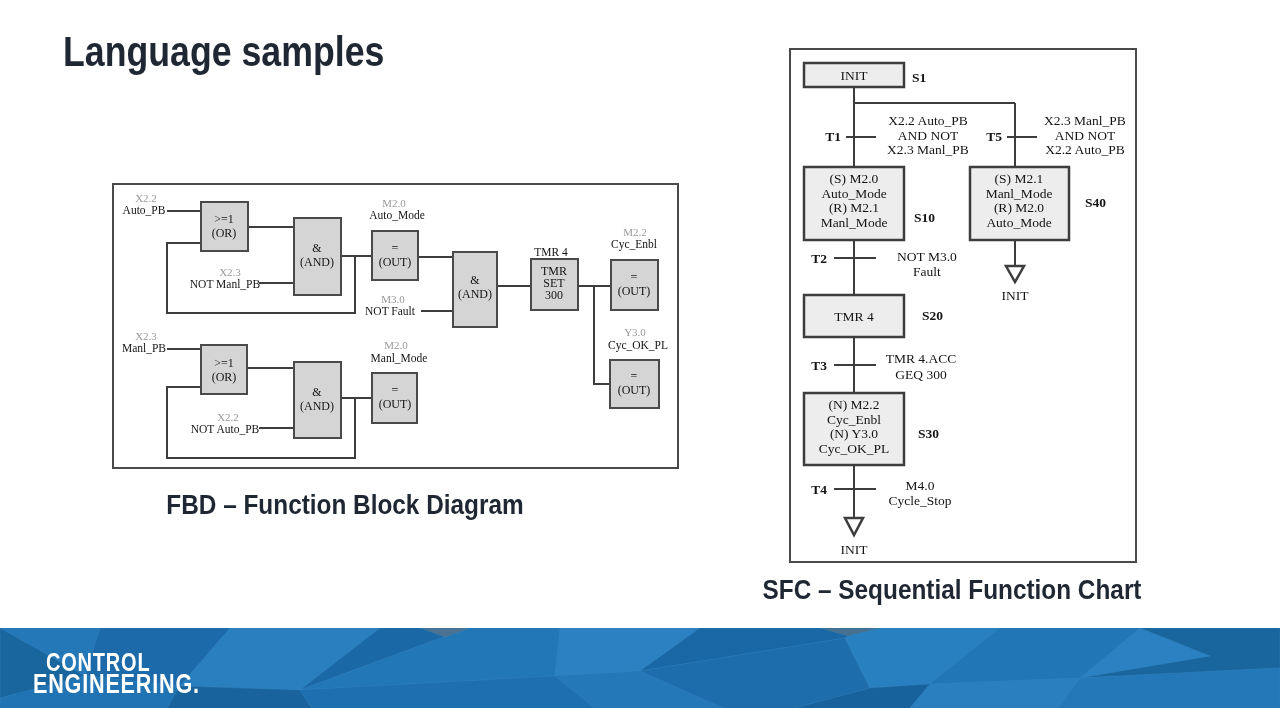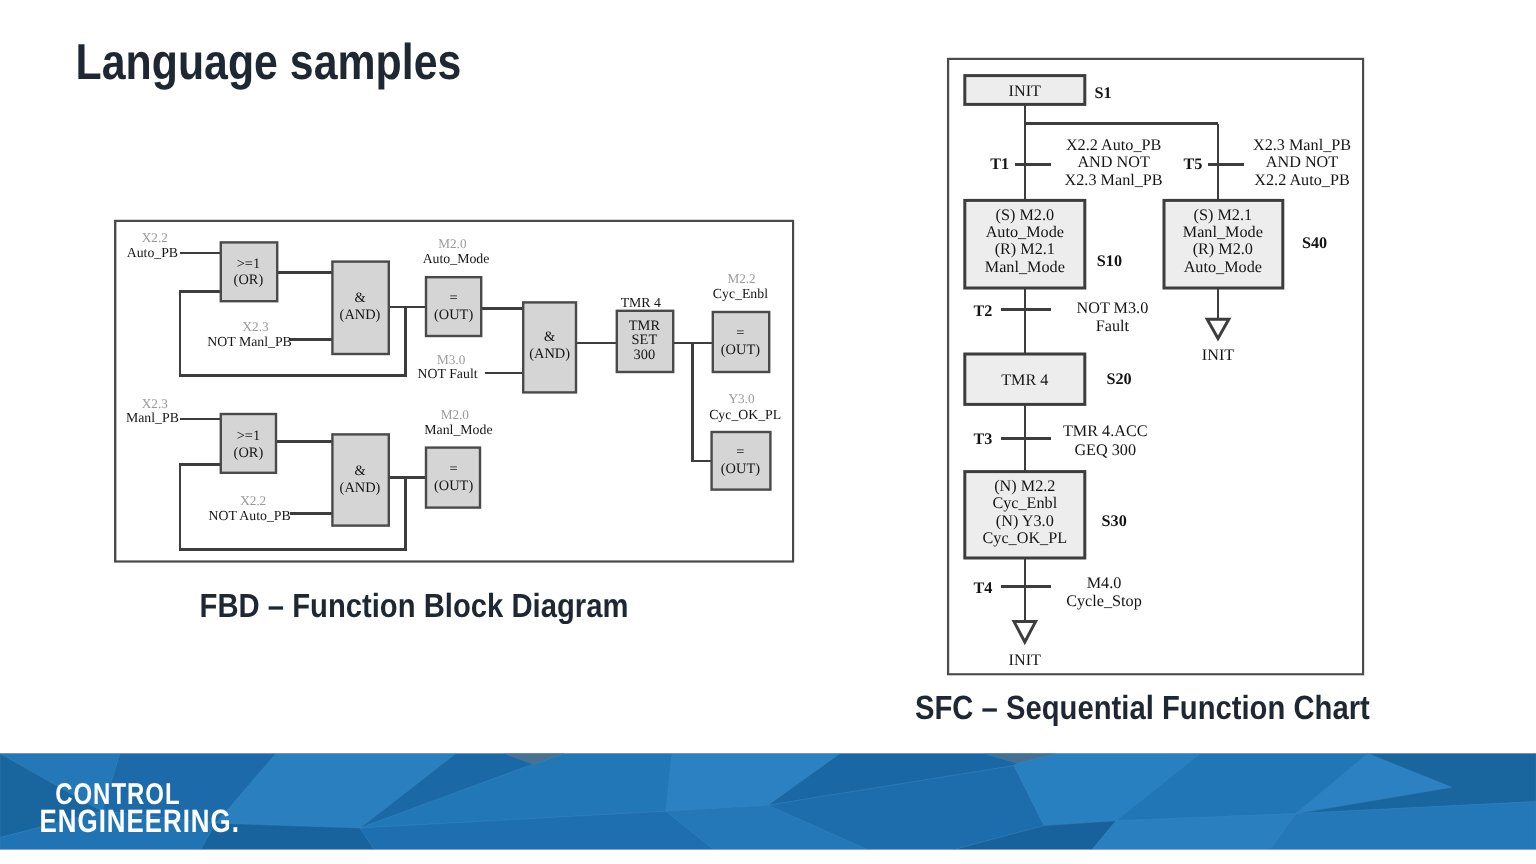--- a/index.html
+++ b/index.html
@@ -5,21 +5,21 @@
   html,body{margin:0;padding:0;background:#fff;}
   .slide{position:relative;width:1280px;height:708px;background:#ffffff;overflow:hidden;
          font-family:"Liberation Sans",sans-serif;}
   .title{position:absolute;left:63px;top:28px;font-size:42px;font-weight:bold;color:#1F2733;
          transform:scaleX(.85);transform-origin:left top;white-space:nowrap;letter-spacing:0px;}
   .caption{position:absolute;font-size:28px;font-weight:bold;color:#1F2733;text-align:center;
            transform:scaleX(.87);transform-origin:center top;white-space:nowrap;}
   .caption.fbd{left:115px;top:489px;width:460px;}
   .caption.sfc{left:732px;top:574px;width:440px;}
   .diagram{position:absolute;}
-  .diagram.fbd{left:95px;top:183px;}
+  .diagram.fbd{left:112px;top:183px;}
   .diagram.sfc{left:789px;top:48px;}
   
   .wire{stroke:#3D3D3D;stroke-width:2;fill:none;}
   .bar{stroke:#3D3D3D;stroke-width:2.5;fill:none;}
   .outer{fill:none;stroke:#4A4A4A;stroke-width:2;}
   .blk{fill:#D5D5D5;stroke:#4A4A4A;stroke-width:2;}
   .step{fill:#EDEDED;stroke:#3D3D3D;stroke-width:2.5;}
   .jumptri{fill:#ffffff;stroke:#3D3D3D;stroke-width:2.5;}
   .btxt{font:12px "Liberation Serif",serif;fill:#141414;text-anchor:middle;}
   .addr{font:11px "Liberation Serif",serif;fill:#9A9A9A;text-anchor:middle;}

